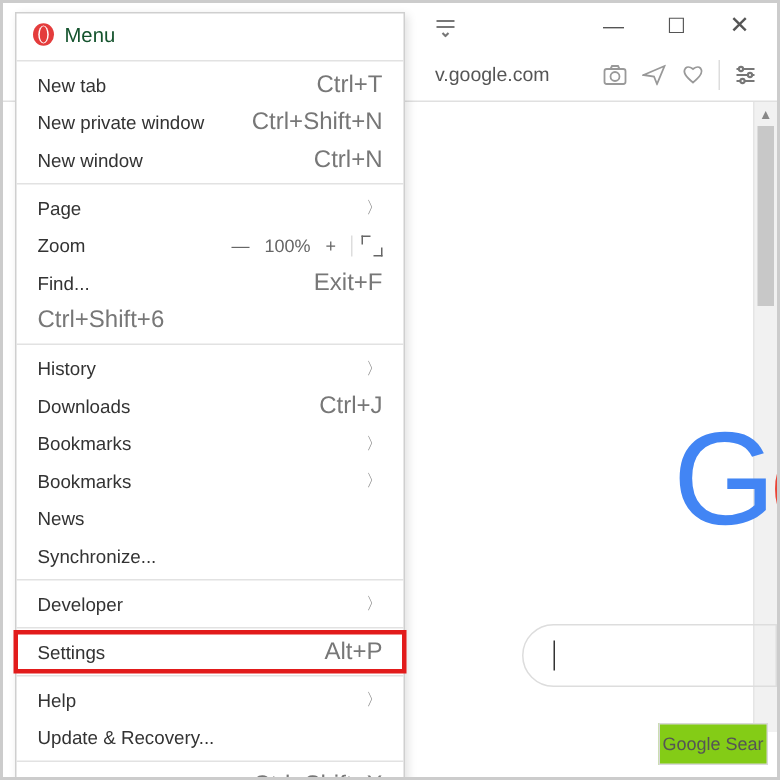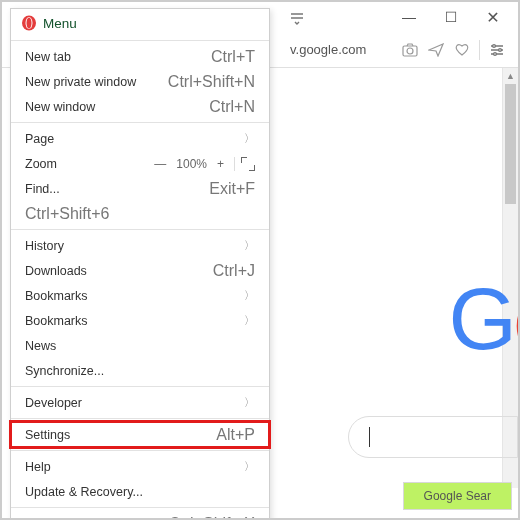--- a/index.html
+++ b/index.html
@@ -18,21 +18,21 @@
   .addricon { width: 26px; height:26px; display:flex; align-items:center; justify-content:center; color:#888; font-size:15px; }
   .adjust { width:26px; display:flex; align-items:center; justify-content:center; color:#888;}
 
   
   .content { position:absolute; top:66px; left:0; right:0; bottom:0; background:#fff; }
   .google-logo { position:absolute; right: -40px; top: 200px; font-size: 88px; font-weight: 500; letter-spacing: -4px; }
   .google-logo .b { color:#4285F4; }
   .google-logo .r { color:#EA4335; }
   .searchbox { position:absolute; right:0; bottom: 60px; width: 170px; height: 42px; border:1px solid #ddd; border-radius: 21px 0 0 21px; display:flex; align-items:center; padding-left:20px; }
   .searchbox .cursor { width:1px; height:20px; background:#333; }
-  .searchbtn { position:absolute; right:6px; bottom:8px; height:28px; padding:0 20px; border:1px solid #d8d8d8; background:#bef264; color:#555; font-size:12px; display:flex; align-items:center; }
+  .searchbtn { position:absolute; right:6px; bottom:8px; height:28px; padding:0 2px; border:1px solid #d8d8d8; background:#84cc16; color:#555; font-size:12px; display:flex; align-items:center; }
   .scrollbar { position:absolute; right:0; top:0; bottom:30px; width:16px; background:#f1f1f1; border-left:1px solid #e5e5e5;}
   .scrollbar .arrow { height:16px; display:flex; align-items:center; justify-content:center; color:#888; font-size:9px;}
   .scrollbar .thumb { position:absolute; top:16px; left:2px; right:2px; height:120px; background:#c8c8c8; }
 
   
   .menu { position:absolute; top:6px; left:8px; width: 260px; background:#fff; border:1px solid #cfcfcf; box-shadow: 2px 2px 6px rgba(0,0,0,0.12); padding-bottom:4px; z-index:10; }
   .menu-header { display:flex; align-items:center; gap:6px; padding: 6px 10px 6px 10px; font-size:13.5px; color:#14532d;}
   .opera-icon { width:16px; height:16px; }
   .menu .sep { height:1px; background:#e2e2e2; margin: 3px 0; }
   .mitem { display:flex; align-items:center; height:25px; padding: 0 14px; font-size:12.5px; color:#333; position:relative; }

